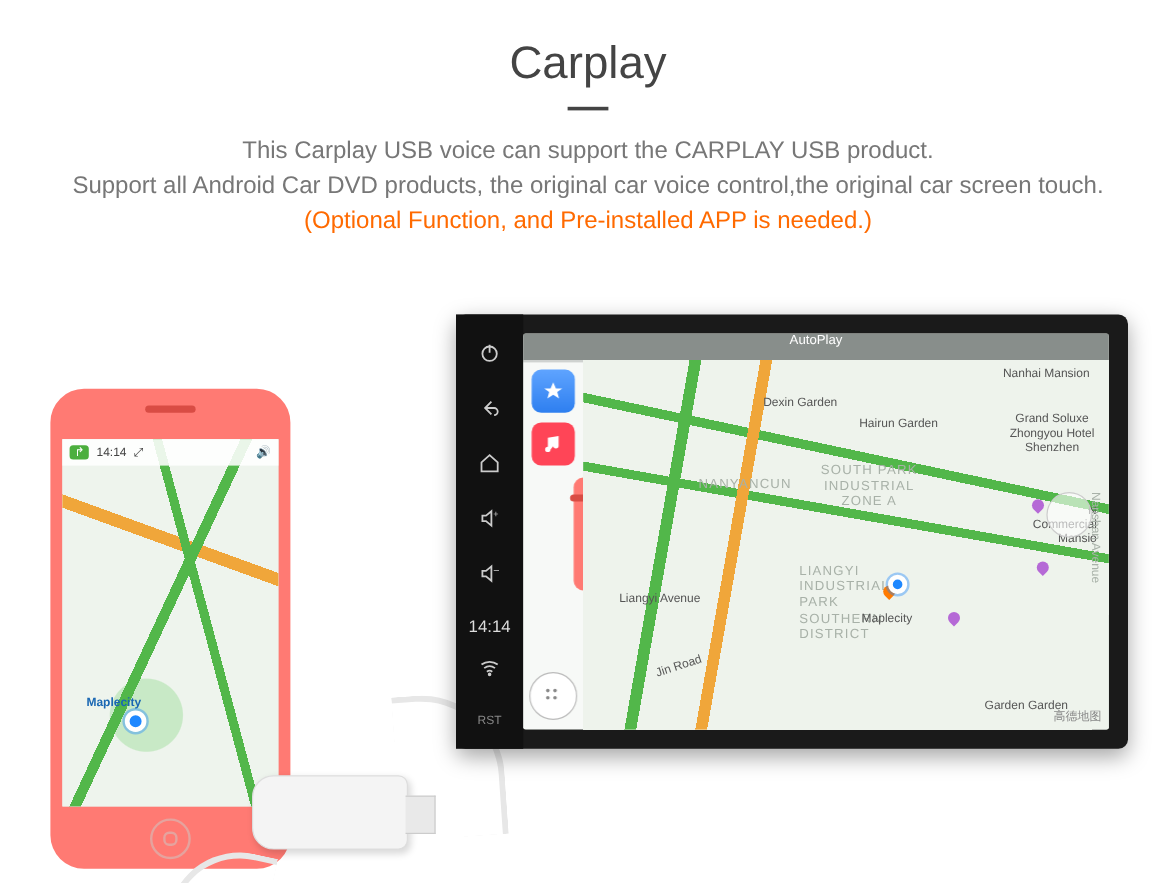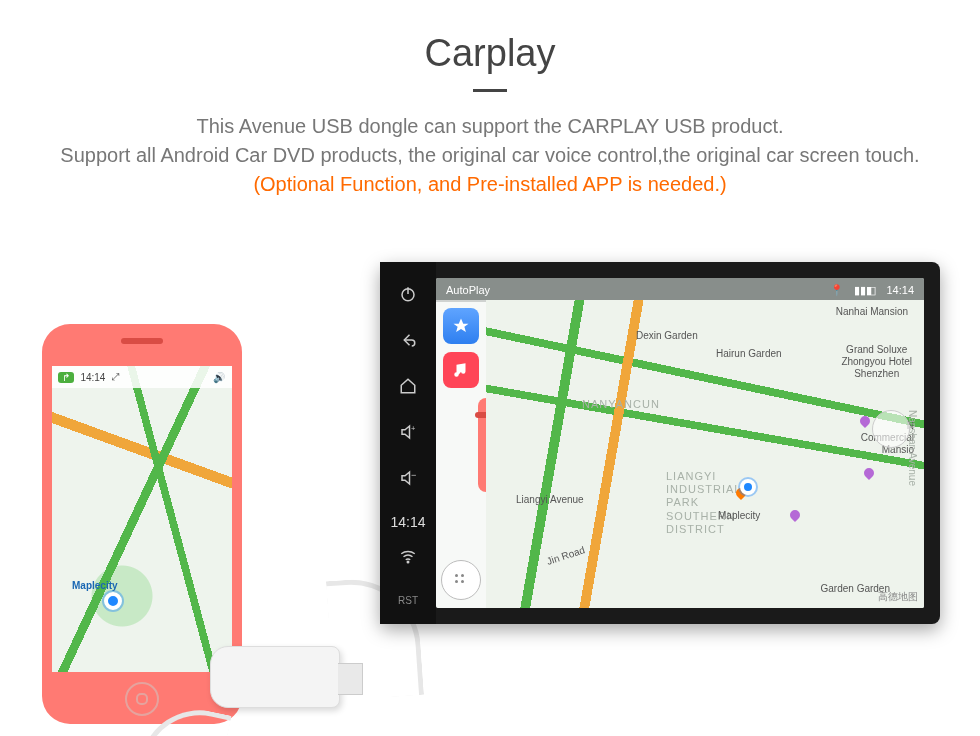--- a/index.html
+++ b/index.html
@@ -171,21 +171,21 @@
     flex:1;
     margin:16px 16px 16px 0;
     background:#ecf1eb;
     border-radius:2px;
     overflow:hidden;
   }
   .hu-topbar{
     position:absolute;top:0;left:0;right:0;height:24px;
     background:#6f7673cc;
     display:flex;align-items:center;gap:10px;
-    padding:0 10px;font-size:11px;color:#fff;
+    padding:0 10px;font-size:11px;color:#fff;flex-direction:column;
   }
   .hu-topbar .sp{flex:1}
   .hu-sidebar{
     position:absolute;left:0;top:22px;bottom:0;width:50px;
     background:rgba(255,255,255,.6);
     backdrop-filter:blur(0);
     display:flex;flex-direction:column;
     align-items:center;padding:8px 0;gap:8px;
   }
   .hu-app{
@@ -253,21 +253,21 @@
   .poi2{left:304px;top:210px}
   .poi3{right:54px;top:116px}
   .poi4{right:50px;top:168px}
 </style>
 </head>
 <body>
 
 <h1 class="heading">Carplay</h1>
 <div class="heading-rule"></div>
 <p class="desc">
-  <span>This Avenue USB dongle can support the CARPLAY USB product.</span><br>
+  <span>This Carplay USB voice can support the CARPLAY USB product.</span><br>
   <span>Support all Android Car DVD products, the original car voice control,the original car screen touch.</span>
   <span class="highlight">(Optional Function, and Pre-installed APP is needed.)</span>
 </p>
 
 <div class="stage">
 
   <div class="phone">
     <div class="phone-map"></div>
     <div class="phone-status">
       <span class="pill">↱</span>
@@ -359,20 +359,21 @@
               <circle cx="6" cy="6" r="2"></circle>
               <circle cx="14" cy="6" r="2"></circle>
               <circle cx="6" cy="14" r="2"></circle>
               <circle cx="14" cy="14" r="2"></circle>
             </svg>
           </div>
       </div>
 
       <div class="hu-map">
         <span class="maplbl lbl-a">NANYANCUN</span>
+        <span class="maplbl lbl-b">SOUTH PARK<br>INDUSTRIAL<br>ZONE A</span>
         <span class="maplbl lbl-c">LIANGYI<br>INDUSTRIAL<br>PARK<br>SOUTHERN<br>DISTRICT</span>
         <span class="maplbl lbl-d">Dexin Garden</span>
         <span class="maplbl lbl-e">Hairun Garden</span>
         <span class="maplbl lbl-f">Nanhai Mansion</span>
         <span class="maplbl lbl-g">Grand Soluxe<br>Zhongyou Hotel<br>Shenzhen</span>
         <span class="maplbl lbl-h">N<br>Commercial<br>Mansio</span>
         <span class="maplbl lbl-i">Maplecity</span>
         <span class="maplbl lbl-j">Liangyi Avenue</span>
         <span class="maplbl lbl-k">Jin Road</span>
         <span class="maplbl lbl-l">Garden Garden</span>

